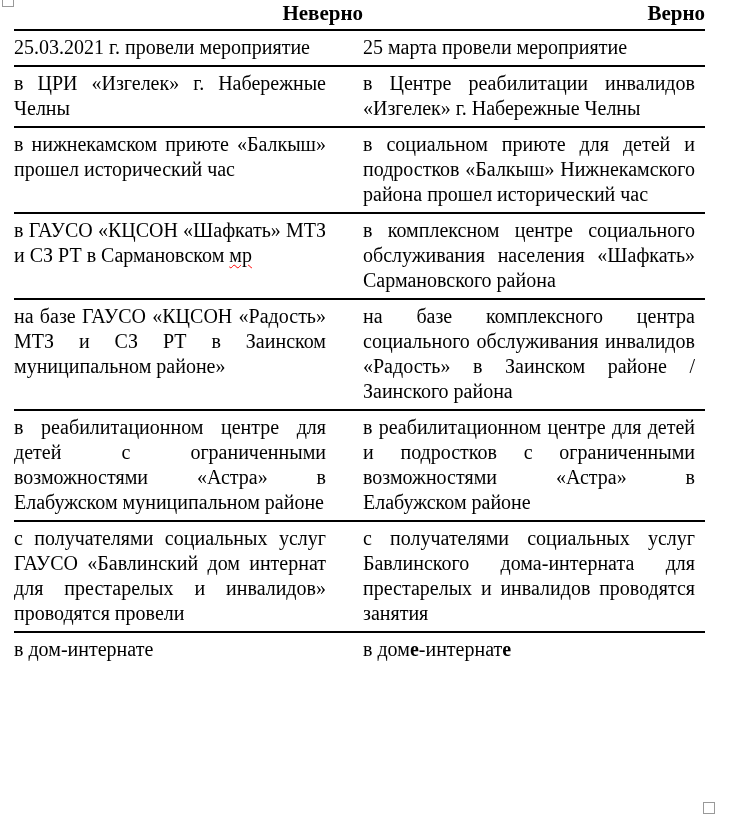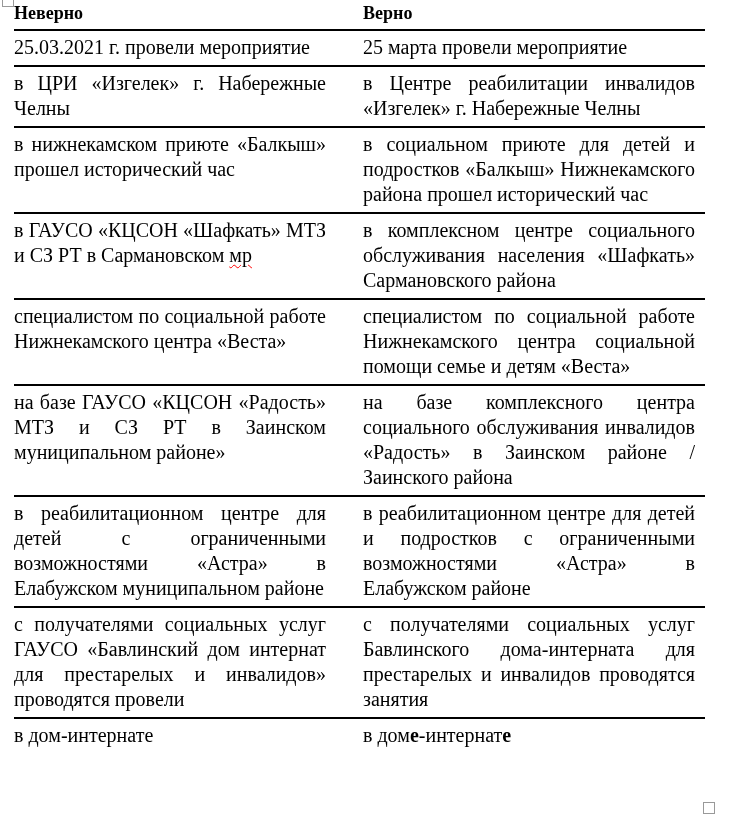--- a/index.html
+++ b/index.html
@@ -27,22 +27,22 @@
     left: 14px;
     top: 0;
     width: 691px;
     border-collapse: collapse;
     table-layout: fixed;
   }
   col.col-incorrect { width: 349px; }
   col.col-correct  { width: 342px; }
   th {
     font-weight: bold;
-    font-size: 18px;
-    text-align: left;
+    font-size: 21px;
+    text-align: right;
     vertical-align: top;
     padding: 1px 0 3px 0;
     border-bottom: 2px solid #000000;
     line-height: 25px;
   }
   td {
     vertical-align: top;
     text-align: justify;
     border-bottom: 2px solid #000000;
     padding: 4px 0 5px 0;
@@ -98,24 +98,20 @@
         </tr>
         <tr>
           <td class="incorrect"><span>в нижнекамском приюте «Балкыш» прошел исторический час</span></td>
           <td class="correct"><span>в социальном приюте для детей и подростков «Балкыш» Нижнекамского района прошел исторический час</span></td>
         </tr>
         <tr>
           <td class="incorrect"><span>в ГАУСО «КЦСОН «Шафкать» МТЗ и СЗ РТ в Сармановском </span><span class="spell">мр</span></td>
           <td class="correct"><span>в комплексном центре социального обслуживания населения «Шафкать» Сармановского района</span></td>
         </tr>
         <tr>
-          <td class="incorrect"><span>специалистом по социальной работе Нижнекамского центра «Веста»</span></td>
-          <td class="correct"><span>специалистом по социальной работе Нижнекамского центра социальной помощи семье и детям «Веста»</span></td>
-        </tr>
-        <tr>
           <td class="incorrect"><span>на базе ГАУСО «КЦСОН «Радость» МТЗ и СЗ РТ в Заинском муниципальном районе»</span></td>
           <td class="correct"><span>на базе комплексного центра социального обслуживания инвалидов «Радость» в Заинском районе / Заинского района</span></td>
         </tr>
         <tr>
           <td class="incorrect"><span>в реабилитационном центре для детей с ограниченными возможностями «Астра» в Елабужском муниципальном районе</span></td>
           <td class="correct"><span>в реабилитационном центре для детей и подростков с ограниченными возможностями «Астра» в Елабужском районе</span></td>
         </tr>
         <tr>
           <td class="incorrect"><span>с получателями социальных услуг ГАУСО «Бавлинский дом интернат для престарелых и инвалидов» проводятся провели</span></td>
           <td class="correct"><span>с получателями социальных услуг Бавлинского дома-интерната для престарелых и инвалидов проводятся занятия</span></td>

